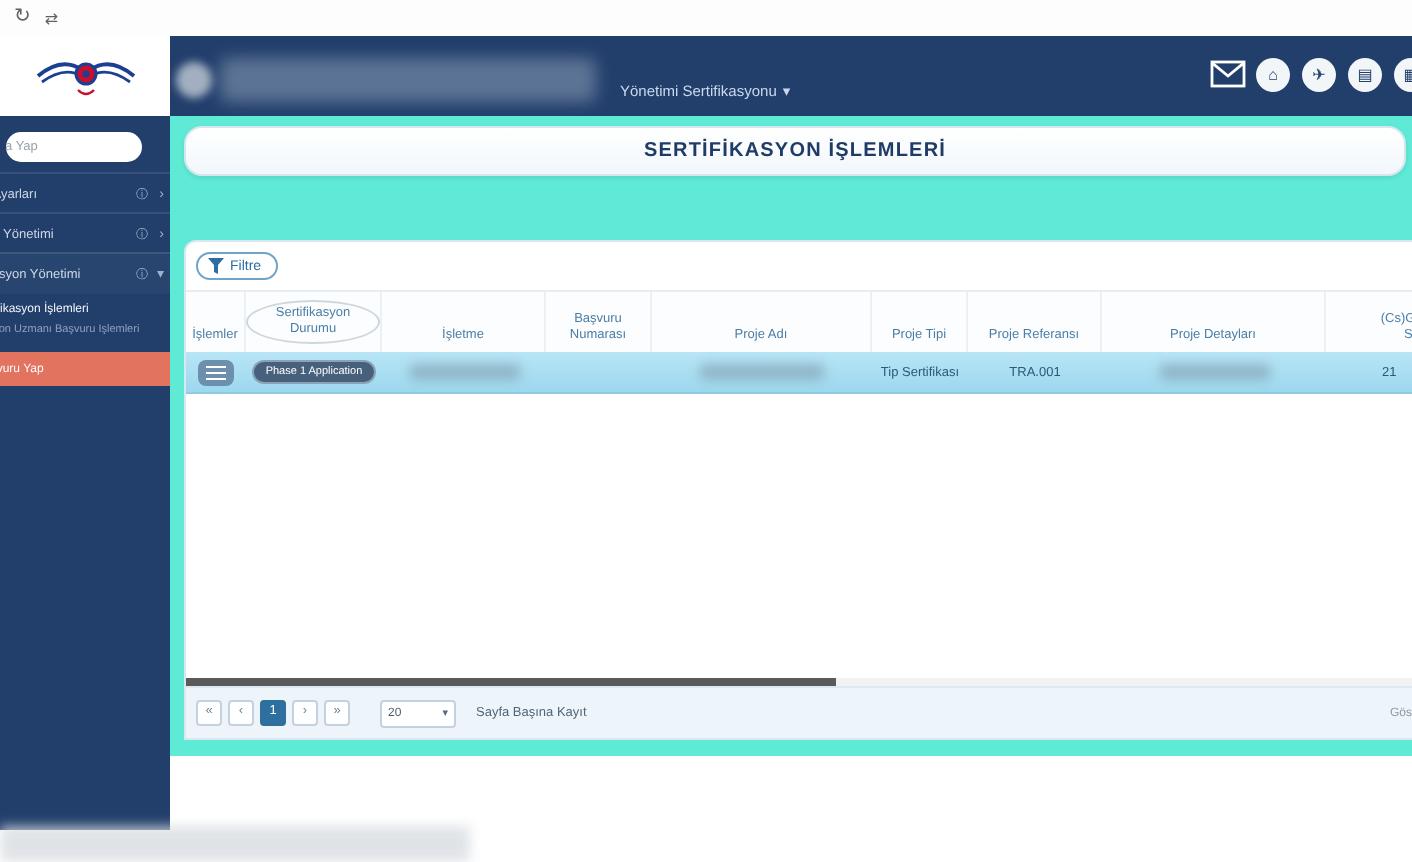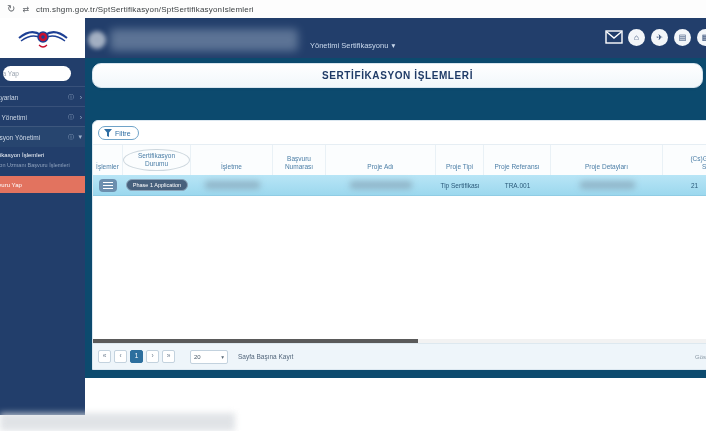--- a/index.html
+++ b/index.html
@@ -40,21 +40,21 @@
   .ni1{top:28px;} .ni2{top:48px;} .ni3{top:68px;background:#27456f;}
   .sub-item{position:absolute;left:0;width:85px;overflow:hidden;color:#e6edf5;font-size:6px;}
   .si1{top:90px;height:14px;display:flex;align-items:center;}
   .si1 .lbl{margin-left:-14px;white-space:nowrap;color:#f2f6fb;}
   .si2{top:104px;height:20px;color:#8fa2bd;}
   .si2 .lbl{display:block;margin-left:-26px;width:112px;font-size:5.5px;line-height:1.45;}
   .si3{top:118px;height:17px;background:#e2735f;display:flex;align-items:center;color:#fff;}
   .si3 .lbl{margin-left:-12px;white-space:nowrap;font-size:6px;}
 
   
-  .main{position:absolute;left:85px;top:58px;width:621px;height:320px;background:#0c4a6e;}
+  .main{position:absolute;left:85px;top:58px;width:621px;height:320px;background:#5eead4;}
   .page-title{position:absolute;left:7px;top:5px;right:3px;height:23px;
               background:linear-gradient(#ffffff,#f1f7fb);border:1px solid #d7e5ef;border-radius:9px;
               box-shadow:0 1px 2px rgba(40,70,110,.12);display:flex;align-items:center;justify-content:center;
               font-size:10px;font-weight:bold;color:#1f3b67;letter-spacing:.6px;}
 
   .grid-card{position:absolute;left:7px;top:62px;width:616px;height:248px;background:#ffffff;
              border:1px solid #dbe7f0;border-radius:6px 0 0 0;overflow:hidden;}
   .filter-btn{display:inline-flex;align-items:center;gap:3px;margin:5px 0 0 5px;border:1px solid #6fa3c8;
               border-radius:9px;background:#fff;color:#2d6da3;font-size:7px;padding:2px 7px 2px 5px;}
   .hdr-row{display:flex;margin-top:3px;border-top:1px solid #e6eef4;background:#fbfdfe;height:30px;}
@@ -95,21 +95,20 @@
                filter:blur(3px);opacity:.8;}
 </style>
 </head>
 <body>
 
 <div class="screen">
 
   <div class="browser-bar">
     <span class="b-icon">↻</span>
     <span class="site-icon">⇄</span>
-    <span class="url-text">ctm.shgm.gov.tr/SptSertifikasyon/SptSertifikasyonIslemleri</span>
   </div>
 
   <div class="app-header"></div>
   <div class="logo-box">
     <svg width="52" height="28" viewBox="0 0 52 28">
       <path d="M2 14 Q14 4 24 11" fill="none" stroke="#1c3f94" stroke-width="2"></path>
       <path d="M4 17 Q15 9 24 14" fill="none" stroke="#1c3f94" stroke-width="1.4"></path>
       <path d="M50 14 Q38 4 28 11" fill="none" stroke="#1c3f94" stroke-width="2"></path>
       <path d="M48 17 Q37 9 28 14" fill="none" stroke="#1c3f94" stroke-width="1.4"></path>
       <circle cx="26" cy="13" r="5" fill="#c8102e" stroke="#1c3f94" stroke-width="1.5"></circle>

